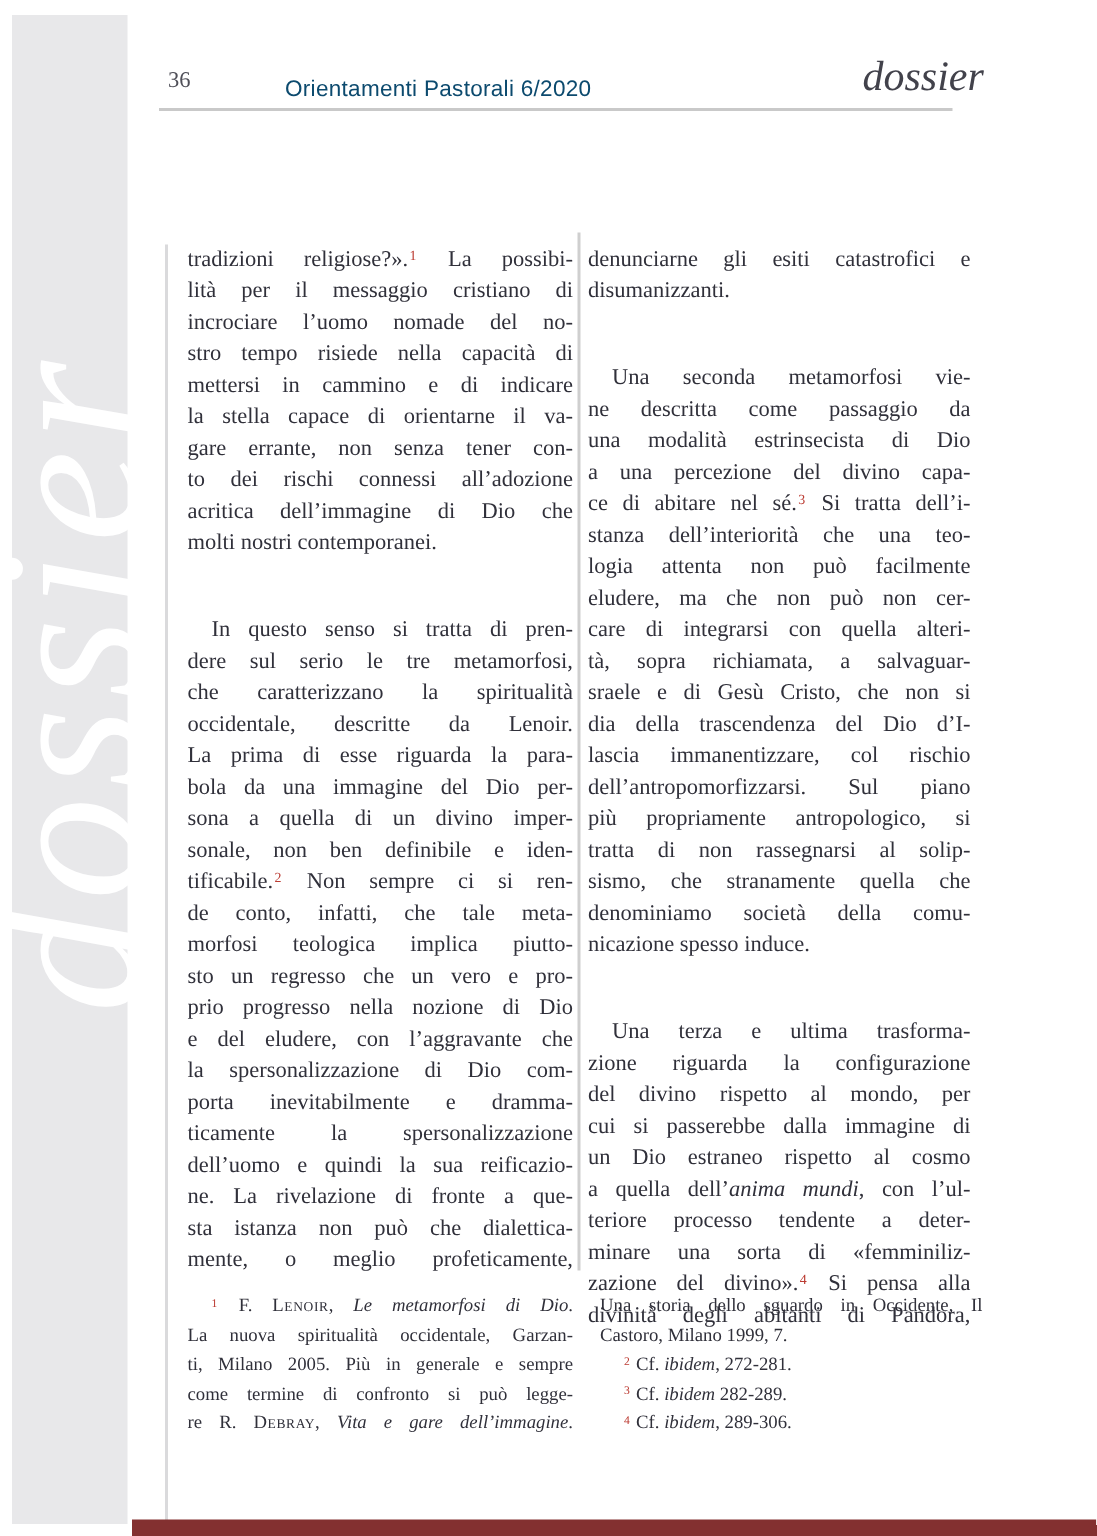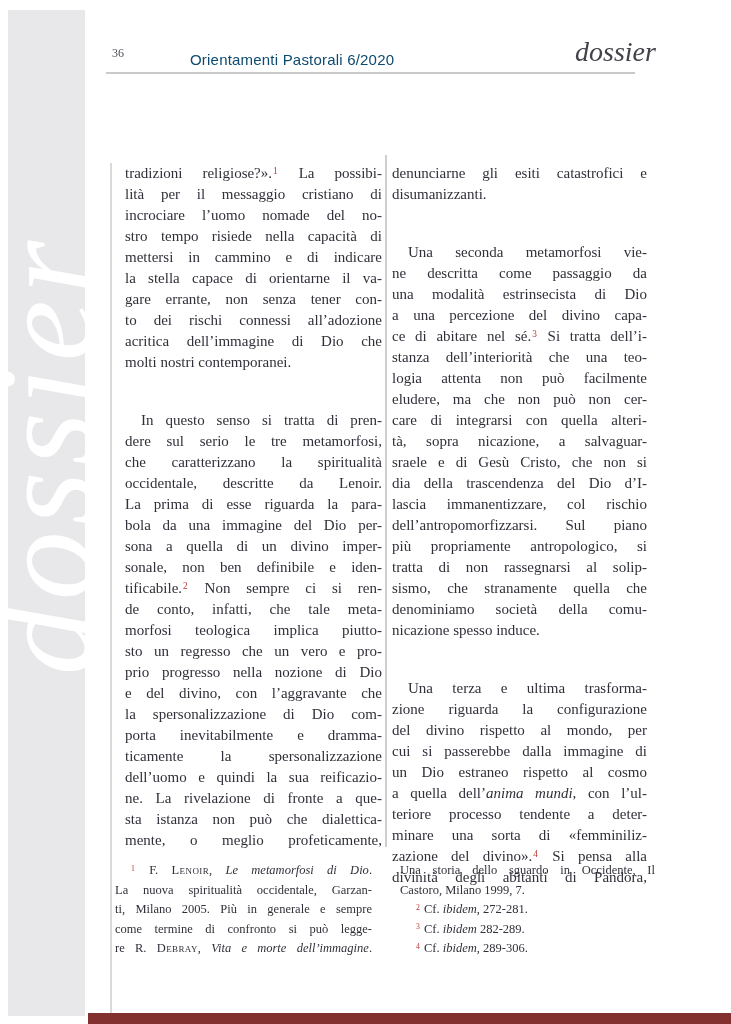--- a/index.html
+++ b/index.html
@@ -18,40 +18,40 @@
     user-select:none;
   }
   
   .left-rule{position:absolute; left:110px; top:163px; width:2px; height:861px;
     background:#dadadc; z-index:3;}
   .header-rule{position:absolute; left:106px; top:72px; width:529px; height:2px;
     background:#c9c9c9; z-index:3;}
   .col-rule{position:absolute; left:385px; top:155px; width:2px; height:692px;
     background:#cfcfcf; z-index:3;}
   
-  .page-number{position:absolute; left:112px; top:46px; font-size:12px;
+  .page-number{position:absolute; left:112px; top:46px; font-size:15px;
     color:#4f4f58; z-index:4;}
   .journal-title{position:absolute; left:190px; top:51px;
     font-family:"Liberation Sans", sans-serif; font-size:15px; color:#0c4a6e;
     letter-spacing:0.2px; z-index:4;}
   .section-label{position:absolute; left:575px; top:36px; width:60px;
     font-style:italic; font-size:28px; color:#42424b; text-align:right; z-index:4;}
   
   .column{position:absolute; top:163px; z-index:4; font-size:15px;}
   #left-col{left:125px; width:257px;}
   #right-col{left:392px; width:255px;}
   .para{margin:0;}
   .para + .para{margin-top:37px;}
   .line{height:21px; line-height:21px; overflow:hidden;
     text-align:justify; text-align-last:justify; white-space:normal;}
   .para.complete .line:last-child{text-align-last:left;}
   .para:not(.noindent) .line:first-child{text-indent:16px;}
   
   .footnotes{position:absolute; top:861px; z-index:4; font-size:12.5px;}
-  #fn-left{left:115px; width:257px;}
+  #fn-left{left:125px; width:257px;}
   #fn-right{left:400px; width:255px;}
   .fline{height:19.5px; line-height:19.5px; overflow:hidden;
     text-align:justify; text-align-last:left;}
   .fline.just{text-align-last:justify;}
   .fline.ind{text-indent:15px;}
   
   sup.ref{color:#bb3a31; font-size:0.62em; line-height:0; vertical-align:baseline;
     position:relative; top:-0.45em; padding:0 1px;}
   em{font-style:italic;}
   .sc{font-variant:small-caps; letter-spacing:0.4px;}
@@ -96,21 +96,21 @@
         <div class="line">occidentale, descritte da Lenoir.</div>
         <div class="line">La prima di esse riguarda la para-</div>
         <div class="line">bola da una immagine del Dio per-</div>
         <div class="line">sona a quella di un divino imper-</div>
         <div class="line">sonale, non ben definibile e iden-</div>
         <div class="line">tificabile.<sup class="ref">2</sup> Non sempre ci si ren-</div>
         <div class="line">de conto, infatti, che tale meta-</div>
         <div class="line">morfosi teologica implica piutto-</div>
         <div class="line">sto un regresso che un vero e pro-</div>
         <div class="line">prio progresso nella nozione di Dio</div>
-        <div class="line">e del divino, con l’aggravante che</div>
+        <div class="line">e del eludere, con l’aggravante che</div>
         <div class="line">la spersonalizzazione di Dio com-</div>
         <div class="line">porta inevitabilmente e dramma-</div>
         <div class="line">ticamente la spersonalizzazione</div>
         <div class="line">dell’uomo e quindi la sua reificazio-</div>
         <div class="line">ne. La rivelazione di fronte a que-</div>
         <div class="line">sta istanza non può che dialettica-</div>
         <div class="line">mente, o meglio profeticamente,</div>
       </div>
     </div>
   <div id="right-col" class="column">
@@ -121,21 +121,21 @@
       <div class="para complete">
         <div class="line">Una seconda metamorfosi vie-</div>
         <div class="line">ne descritta come passaggio da</div>
         <div class="line">una modalità estrinsecista di Dio</div>
         <div class="line">a una percezione del divino capa-</div>
         <div class="line">ce di abitare nel sé.<sup class="ref">3</sup> Si tratta dell’i-</div>
         <div class="line">stanza dell’interiorità che una teo-</div>
         <div class="line">logia attenta non può facilmente</div>
         <div class="line">eludere, ma che non può non cer-</div>
         <div class="line">care di integrarsi con quella alteri-</div>
-        <div class="line">tà, sopra nicazione, a salvaguar-</div>
+        <div class="line">tà, sopra richiamata, a salvaguar-</div>
         <div class="line">sraele e di Gesù Cristo, che non si</div>
         <div class="line">dia della trascendenza del Dio d’I-</div>
         <div class="line">lascia immanentizzare, col rischio</div>
         <div class="line">dell’antropomorfizzarsi. Sul piano</div>
         <div class="line">più propriamente antropologico, si</div>
         <div class="line">tratta di non rassegnarsi al solip-</div>
         <div class="line">sismo, che stranamente quella che</div>
         <div class="line">denominiamo società della comu-</div>
         <div class="line">nicazione spesso induce.</div>
       </div>
@@ -151,21 +151,21 @@
         <div class="line">zazione del divino».<sup class="ref">4</sup> Si pensa alla</div>
         <div class="line">divinità degli abitanti di Pandora,</div>
       </div>
     </div>
 
   <div id="fn-left" class="footnotes">
       <div class="fline just ind"><sup class="ref">1</sup> F. <span class="sc">Lenoir</span>, <em>Le metamorfosi di Dio</em>.</div>
       <div class="fline just">La nuova spiritualità occidentale, Garzan-</div>
       <div class="fline just">ti, Milano 2005. Più in generale e sempre</div>
       <div class="fline just">come termine di confronto si può legge-</div>
-      <div class="fline just">re R. <span class="sc">Debray</span>, <em>Vita e morte dell’immagine</em>.</div>
+      <div class="fline just">re R. <span class="sc">Debray</span>, <em>Vita e gare dell’immagine</em>.</div>
     </div>
   <div id="fn-right" class="footnotes">
       <div class="fline just">Una storia dello sguardo in Occidente, Il</div>
       <div class="fline">Castoro, Milano 1999, 7.</div>
       <div class="fline ind"><sup class="ref">2</sup> Cf. <em>ibidem</em>, 272-281.</div>
       <div class="fline ind"><sup class="ref">3</sup> Cf. <em>ibidem</em> 282-289.</div>
       <div class="fline ind"><sup class="ref">4</sup> Cf. <em>ibidem</em>, 289-306.</div>
     </div>
 
   <div class="bottom-bar"></div>

